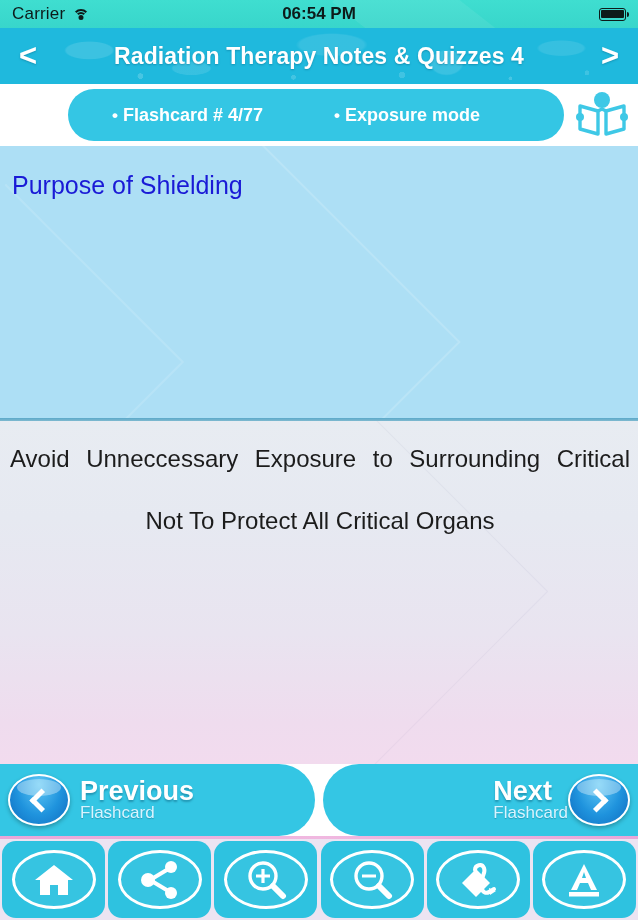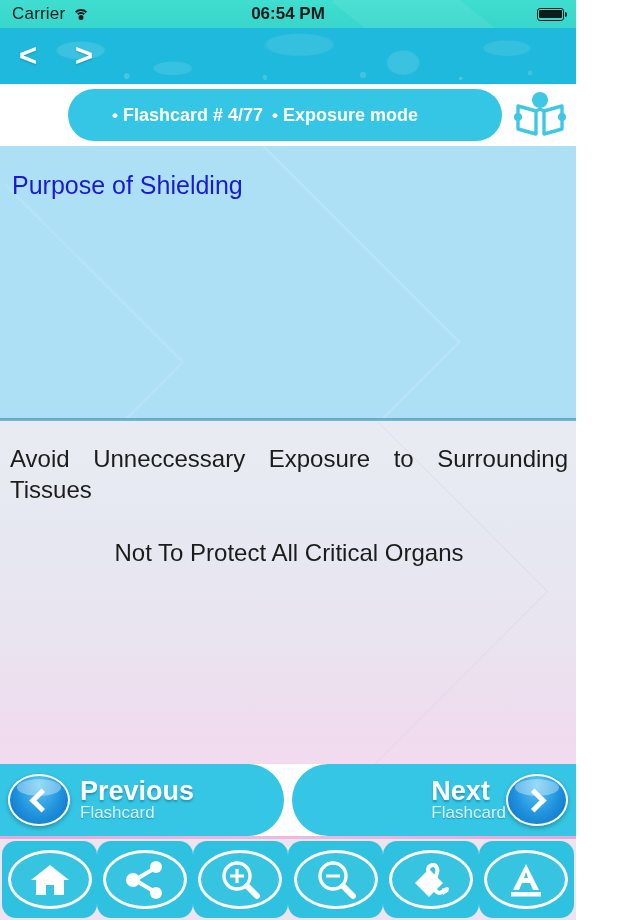--- a/index.html
+++ b/index.html
@@ -3,21 +3,21 @@
 <meta charset="utf-8">
 <style>
   * { margin:0; padding:0; box-sizing:border-box; }
   html,body { width:640px; height:920px; }
   body {
     font-family:"Liberation Sans", sans-serif;
     background:#ffffff;
     overflow:hidden;
     position:relative;
   }
-  #app { width:576px; height:920px; position:relative; display:flex; flex-direction:column; }
+  #app { width:638px; height:920px; position:relative; display:flex; flex-direction:column; }
 
   
   .statusbar {
     height:28px; flex:0 0 28px;
     background:linear-gradient(180deg,#3fded0 0%,#38d6cb 100%);
     display:flex; align-items:center; position:relative;
     padding:0 12px;
     overflow:hidden;
   }
   .statusbar:before{
@@ -190,20 +190,21 @@
     <div class="sb-time">06:54 PM</div>
     <div class="sb-right">
       <span class="battery">
           <span></span>
         </span>
     </div>
   </div>
 
   <div class="titlebar map-pattern">
     <div class="nav-arrow">&lt;</div>
+    <div class="titlebar-title">Radiation Therapy Notes &amp; Quizzes 4</div>
     <div class="nav-arrow">&gt;</div>
   </div>
 
   <div class="infobar">
     <div class="info-pill">
       <div class="info-item first">
         <span class="dot">•</span>
         <span>Flashcard #  4/77</span>
       </div>
       <div class="info-item second">
@@ -223,21 +224,21 @@
     </div>
   </div>
 
   <div class="question-panel chevron-wm">
     <div class="question-text">Purpose of Shielding</div>
   </div>
 
   <div class="divider"></div>
 
   <div class="answer-panel">
-    <div class="answer-line1">Avoid Unneccessary Exposure to Surrounding Tissues</div>
+    <div class="answer-line1">Avoid Unneccessary Exposure to Surrounding Critical</div>
     <div class="answer-line2">Not To Protect All Critical Organs</div>
   </div>
 
   <div class="navbar-cards">
     <div class="nav-card prev">
       <div class="round-btn">
         <span class="chev left"></span>
       </div>
       <div class="nav-labels">
         <span class="nav-big">Previous</span>

